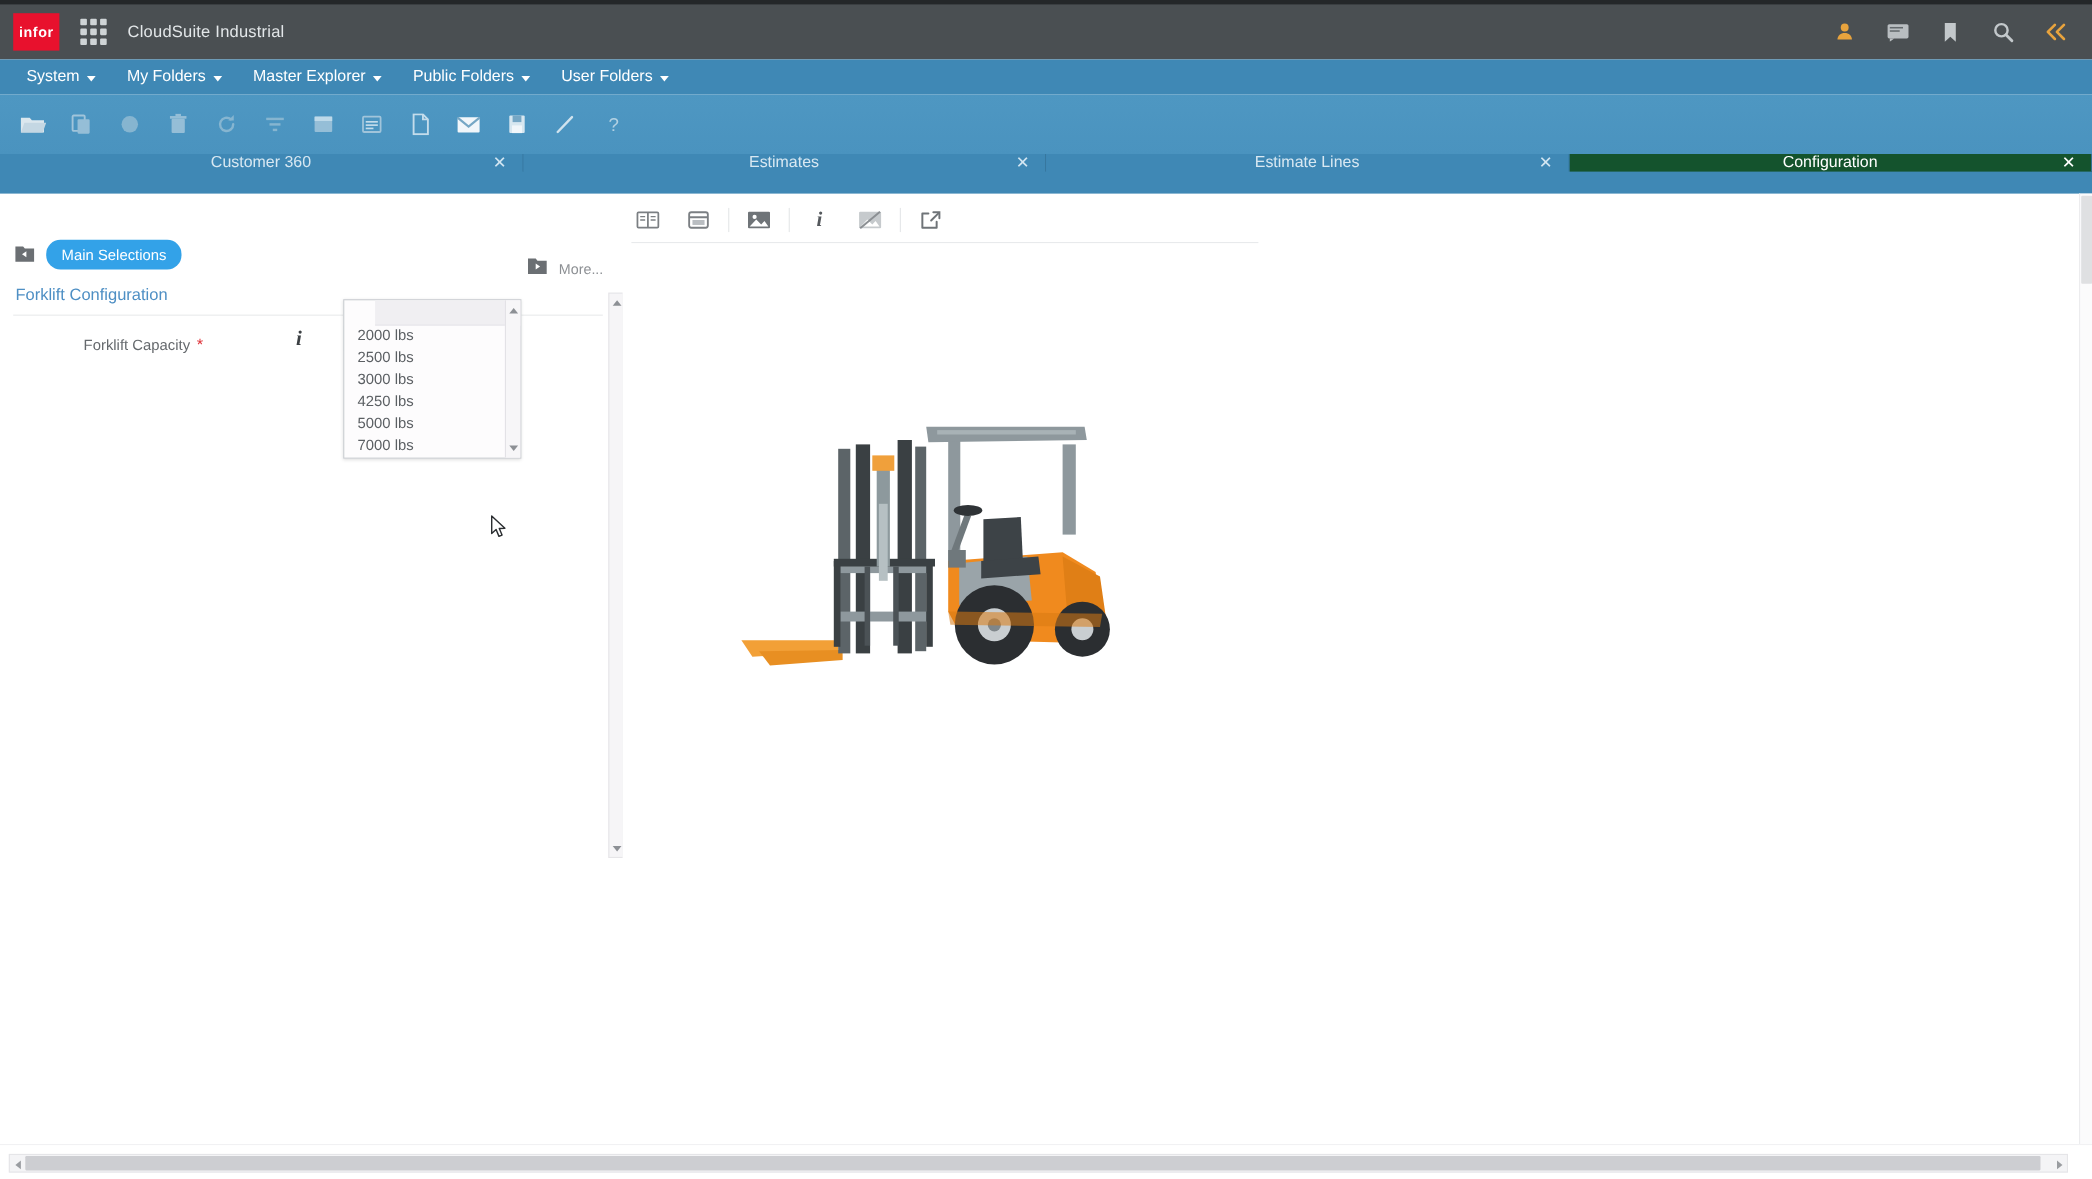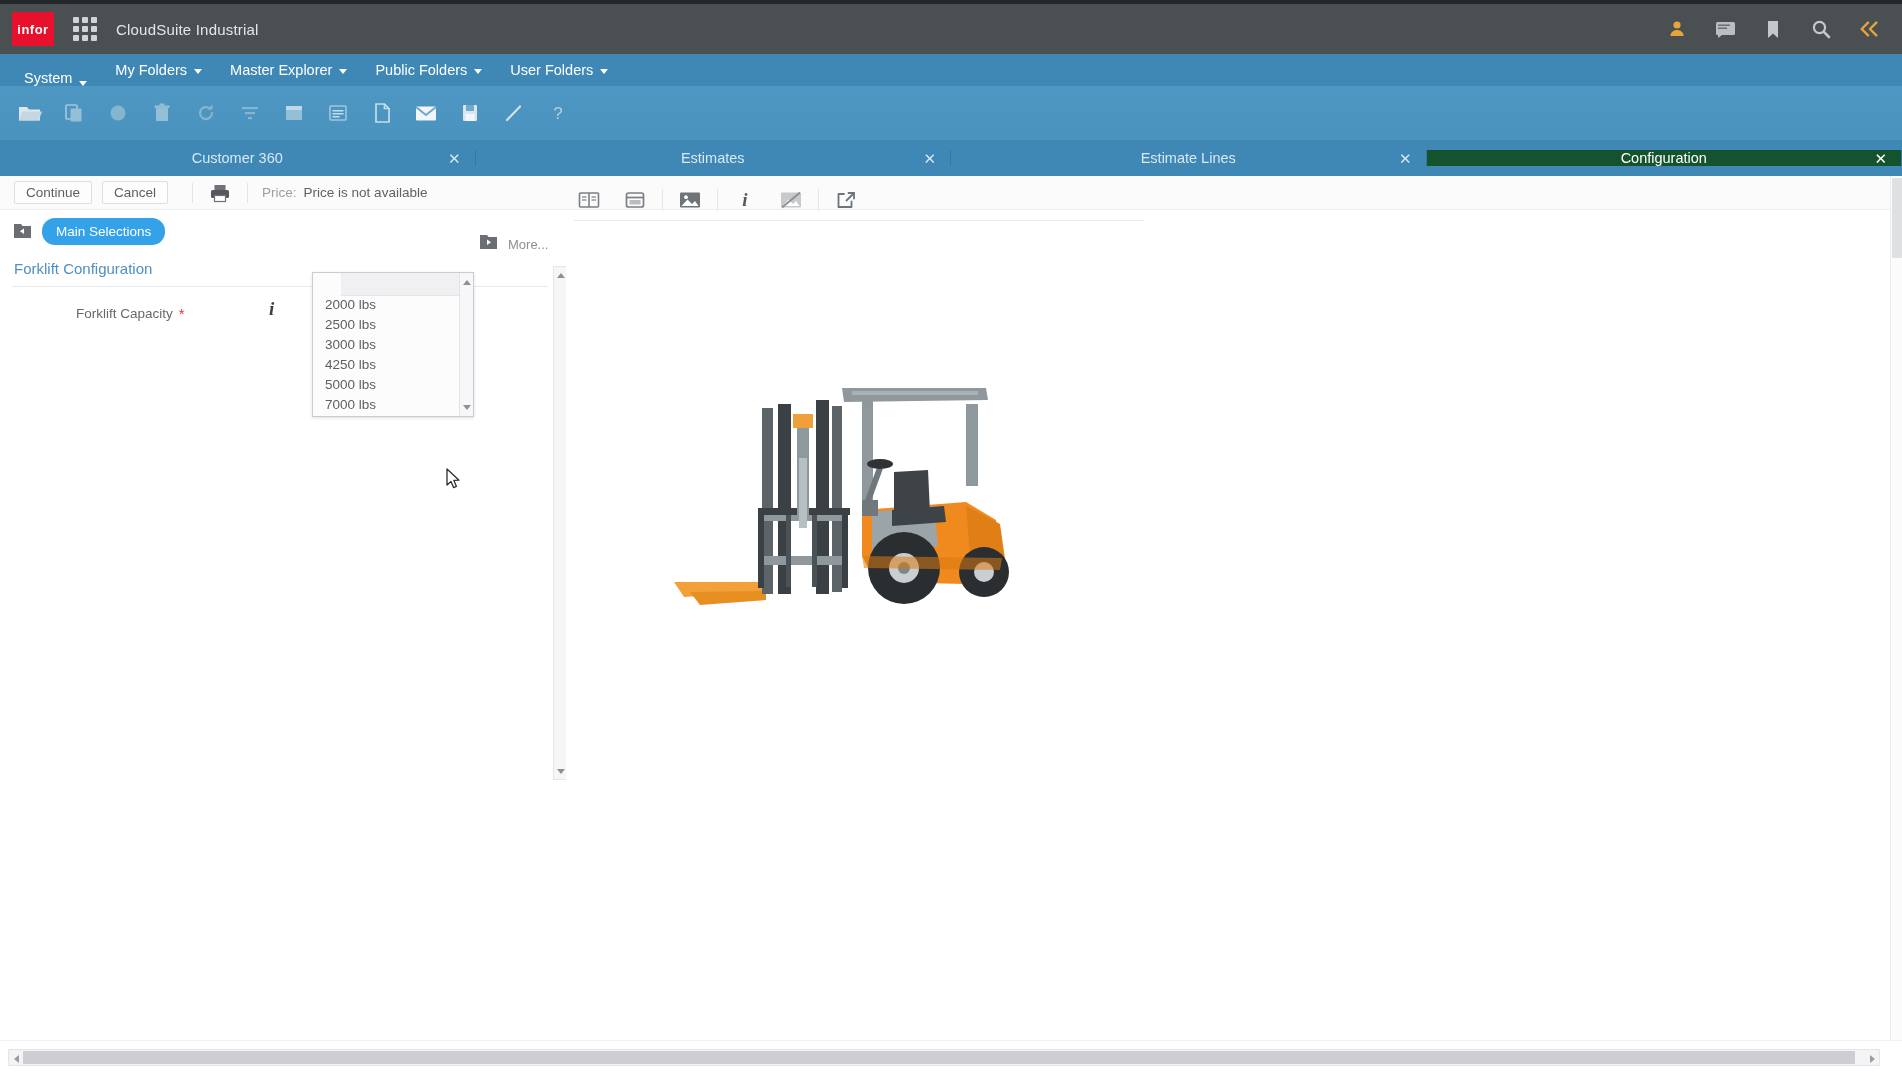--- a/index.html
+++ b/index.html
@@ -48,21 +48,21 @@
   .menubar {
     position: absolute; left: 0; top: 54px; width: 1902px; height: 32px;
     background: #3f88b5;
     display: flex; align-items: center;
   }
   .menubar .mitem {
     color: #ffffff; font-size: 14.5px; padding: 0 14px;
     display: flex; align-items: center; gap: 7px; height: 32px; cursor: pointer;
     white-space: nowrap;
   }
-  .menubar .mitem:first-child { margin-left: 10px; align-items: flex-end; }
+  .menubar .mitem:first-child { margin-left: 10px; }
   .caret-down {
     width: 0; height: 0; border-left: 4px solid transparent;
     border-right: 4px solid transparent; border-top: 5px solid #ffffff;
     margin-top: 2px;
   }
 
   
   .icontoolbar {
     position: absolute; left: 0; top: 86px; width: 1902px; height: 54px;
     background: linear-gradient(#4e97c2, #4a93bf);
@@ -71,21 +71,21 @@
   }
   .ticon {
     width: 44px; height: 40px; display: flex; align-items: center; justify-content: center;
     cursor: pointer; opacity: .92;
   }
   .ticon svg { display:block; }
 
   
   .tabstrip {
     position: absolute; left: 0; top: 140px; width: 1902px; height: 36px;
-    background: #3f88b5; display: flex; align-items: center;
+    background: #3f88b5; display: flex; align-items: flex-start;
   }
   .tab {
     flex: 1 1 0; position: relative;
     display: flex; align-items: center; justify-content: center;
     color: #d8e8f2; font-size: 14.5px; cursor: pointer;
     border-right: 1px solid #36779f;
     background: #3f88b5;
   }
   .tab.active { background: #14532d; color: #ffffff; }
   .tab .tclose {
@@ -416,37 +416,20 @@
     <div class="tab">
       <span>Estimate Lines</span>
       <span class="tclose">✕</span>
     </div>
     <div class="tab active">
       <span>Configuration</span>
       <span class="tclose">✕</span>
     </div>
   </div>
 
-  <div class="actionbar">
-    <button class="btn-lite">Continue</button>
-    <button class="btn-lite">Cancel</button>
-    <div class="ab-sep"></div>
-    <div class="printer-btn">
-      <svg width="22" height="20" viewBox="0 0 22 20">
-        <rect x="5.5" y="2" width="11" height="5" fill="#6f7377"></rect>
-        <rect x="2" y="7" width="18" height="8" rx="1.6" fill="#55595d"></rect>
-        <rect x="5.5" y="12.5" width="11" height="6" fill="#ffffff" stroke="#6f7377" stroke-width="1.2"></rect>
-      </svg>
-    </div>
-    <div class="ab-sep"></div>
-    <div class="price-wrap">
-      <span class="price-label">Price:</span>
-      <span class="price-value">Price is not available</span>
-    </div>
-  </div>
 
   <div class="formpanel">
 
     <div class="selbar">
       <div class="folder-ico">
         <svg width="19" height="18" viewBox="0 0 19 18">
           <path d="M1 2 h7 l1.6 2 h8.4 v12 h-17 z" fill="#6b6f73"></path>
           <path d="M11 6.5 L7 9.2 L11 11.9 Z" fill="#ffffff"></path>
         </svg>
       </div>

